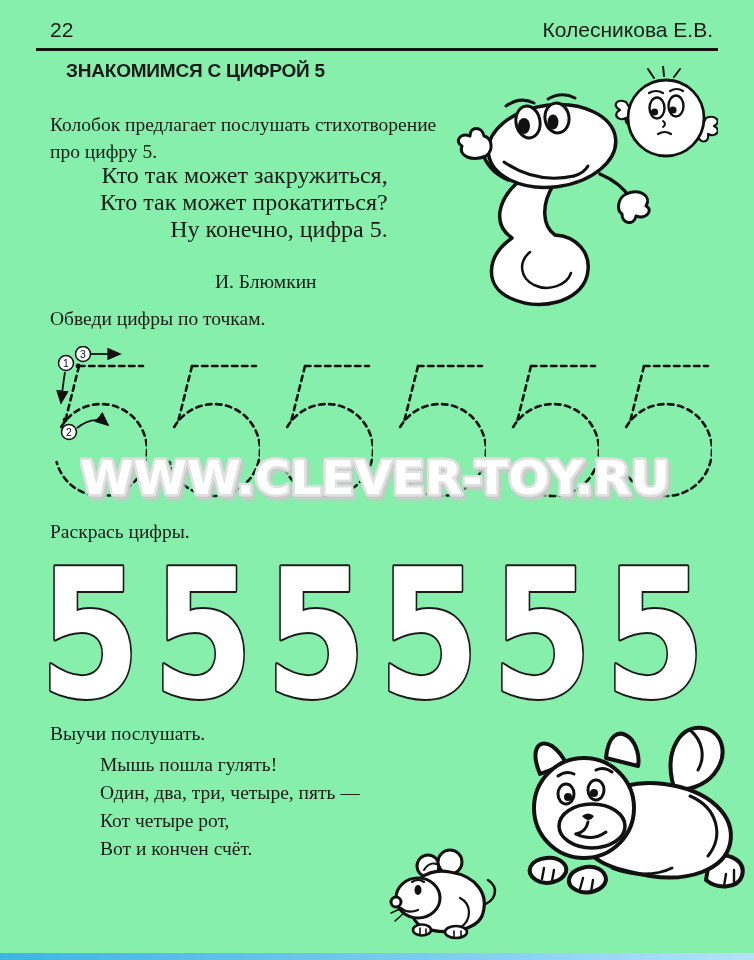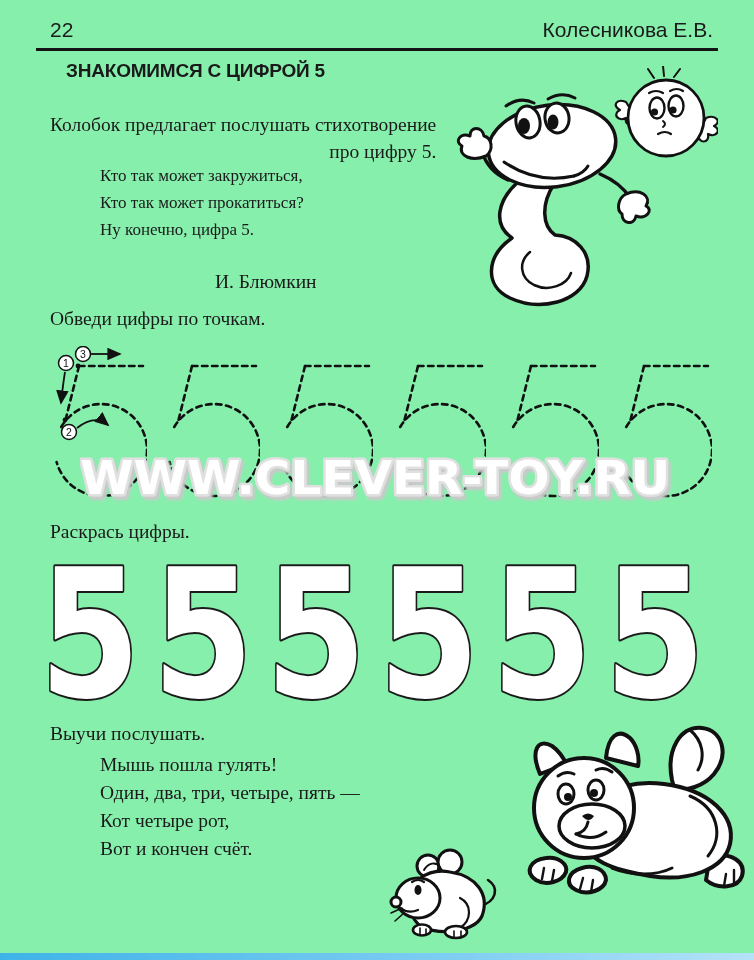--- a/index.html
+++ b/index.html
@@ -4,22 +4,22 @@
 <style>
   html,body{margin:0;padding:0;background:#ffffff;}
   #page{position:relative;width:754px;height:960px;background:#86efac;overflow:hidden;
         font-family:"Liberation Serif", serif;color:#1a1a1a;}
   .abs{position:absolute;}
   .sans{font-family:"Liberation Sans", sans-serif;}
   .pageno{left:50px;top:18px;font-size:21px;}
   .author{right:41px;top:18px;font-size:21px;}
   .rule{left:36px;top:48px;width:682px;height:3px;background:#141414;}
   .title{left:50px;top:60px;font-size:19px;font-weight:bold;letter-spacing:-0.2px;margin-left:16px;}
-  .intro{left:50px;top:111px;font-size:19.5px;line-height:27px;text-align:right;}
-  .poem{left:100px;top:162px;font-size:17px;line-height:27px;}
+  .intro{left:50px;top:111px;font-size:19.5px;line-height:27px;}
+  .poem{left:100px;top:162px;font-size:24px;line-height:27px;text-align:right;}
   .poem-author{left:215px;top:271px;font-size:19.5px;}
   .task-label{font-size:19.5px;}
   .lbl-trace{left:50px;top:308px;text-align:center;}
   .lbl-color{left:50px;top:521px;text-align:right;}
   .lbl-rhyme{left:50px;top:723px;}
   .rhyme{left:100px;top:751px;font-size:19.5px;line-height:28px;}
   .trace-five{top:352px;width:92px;height:150px;z-index:1;}
   .bubble-five{top:558px;width:100px;height:148px;}
   .wm{left:80px;top:449px;z-index:2;}
   .anno{left:50px;top:346px;z-index:3;}

